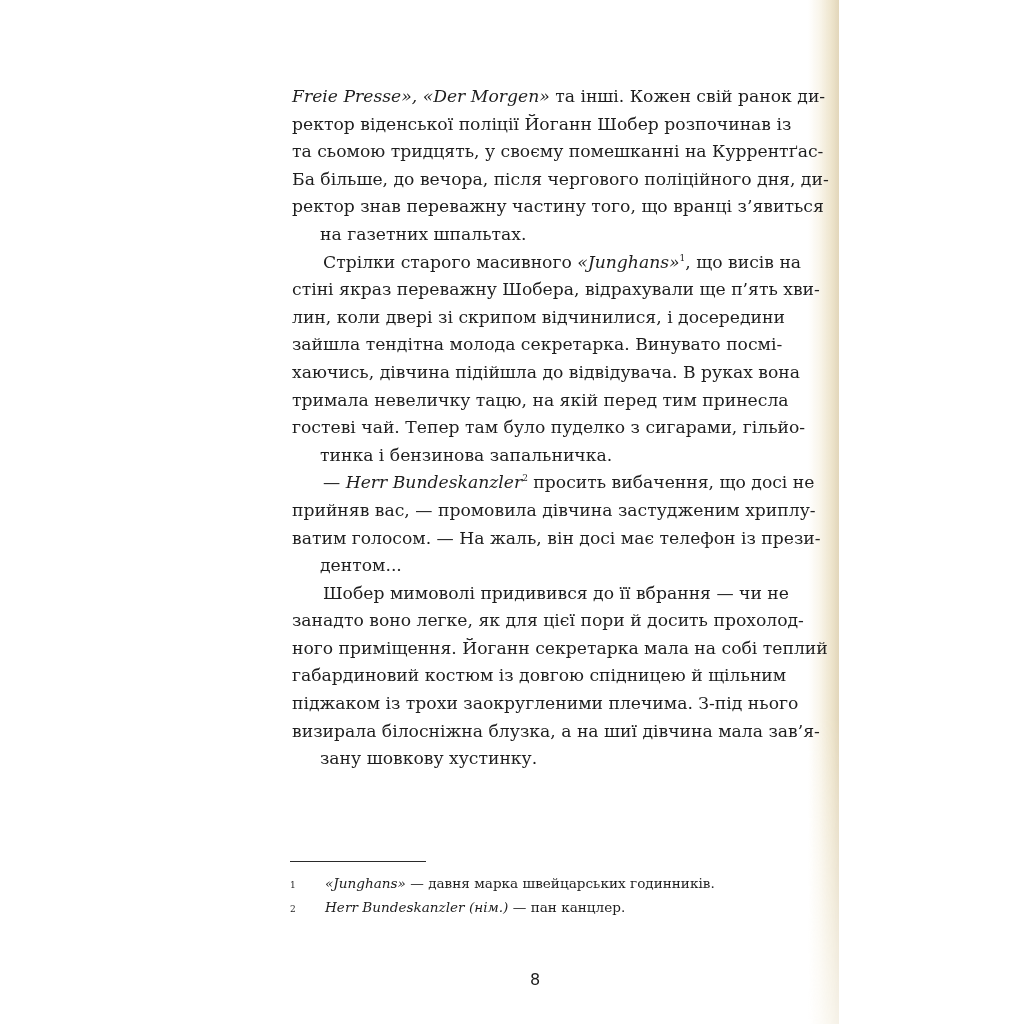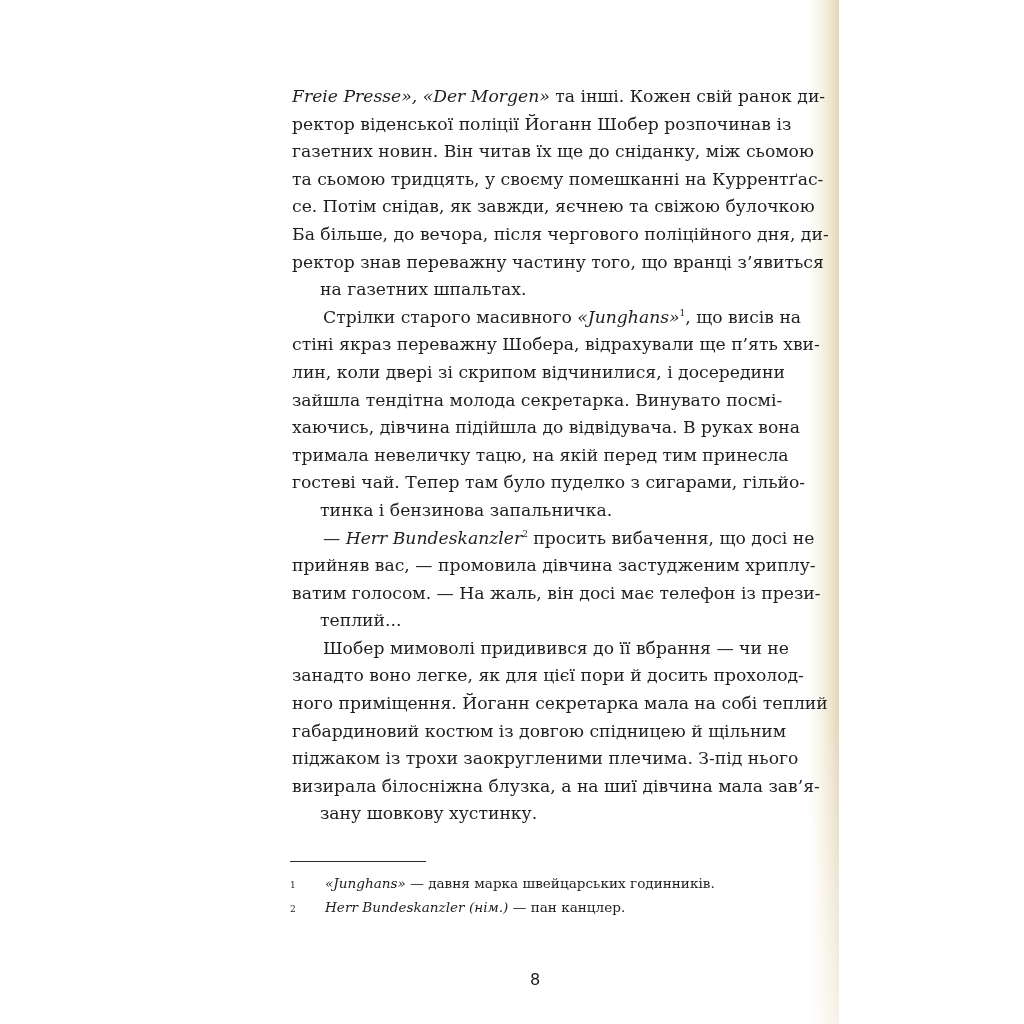--- a/index.html
+++ b/index.html
@@ -105,38 +105,36 @@
   </style>
 </head>
 <body>
 
 <div class="page">
   <div class="gutter"></div>
 
   <div class="text-block" id="body-text">
       <span class="line"><span class="it">Freie Presse», «Der Morgen»</span><span> та інші. Кожен свій ранок ди-</span></span>
       <span class="line"><span>ректор віденської поліції Йоганн Шобер розпочинав із</span></span>
-      <span class="line"><span>газетних новин. Він читав їх ще до сніданку, між сьомою</span></span>
       <span class="line"><span>та сьомою тридцять, у своєму помешканні на Куррентґас-</span></span>
-      <span class="line"><span>се. Потім снідав, як завжди, яєчнею та свіжою булочкою</span></span>
       <span class="line"><span>Ба більше, до вечора, після чергового поліційного дня, ди-</span></span>
       <span class="line"><span>ректор знав переважну частину того, що вранці з’явиться</span></span>
       <span class="line last"><span>на газетних шпальтах.</span></span>
       <span class="line indent"><span>Стрілки старого масивного </span><span class="it">«Junghans»</span><span class="sup">1</span><span>, що висів на</span></span>
       <span class="line"><span>стіні якраз переважну Шобера, відрахували ще п’ять хви-</span></span>
       <span class="line"><span>лин, коли двері зі скрипом відчинилися, і досередини</span></span>
       <span class="line"><span>зайшла тендітна молода секретарка. Винувато посмі-</span></span>
       <span class="line"><span>хаючись, дівчина підійшла до відвідувача. В руках вона</span></span>
       <span class="line"><span>тримала невеличку тацю, на якій перед тим принесла</span></span>
       <span class="line"><span>гостеві чай. Тепер там було пуделко з сигарами, гільйо-</span></span>
       <span class="line last"><span>тинка і бензинова запальничка.</span></span>
       <span class="line indent"><span>— </span><span class="it">Herr Bundeskanzler</span><span class="sup">2</span><span> просить вибачення, що досі не</span></span>
       <span class="line"><span>прийняв вас, — промовила дівчина застудженим хриплу-</span></span>
       <span class="line"><span>ватим голосом. — На жаль, він досі має телефон із прези-</span></span>
-      <span class="line last"><span>теплий...</span></span>
+      <span class="line last"><span>дентом...</span></span>
       <span class="line indent"><span>Шобер мимоволі придивився до її вбрання — чи не</span></span>
       <span class="line"><span>занадто воно легке, як для цієї пори й досить прохолод-</span></span>
       <span class="line"><span>ного приміщення. Йоганн секретарка мала на собі теплий</span></span>
       <span class="line"><span>габардиновий костюм із довгою спідницею й щільним</span></span>
       <span class="line"><span>піджаком із трохи заокругленими плечима. З-під нього</span></span>
       <span class="line"><span>визирала білосніжна блузка, а на шиї дівчина мала зав’я-</span></span>
       <span class="line last"><span>зану шовкову хустинку.</span></span>
     </div>
 
   <div class="footnote-rule"></div>

